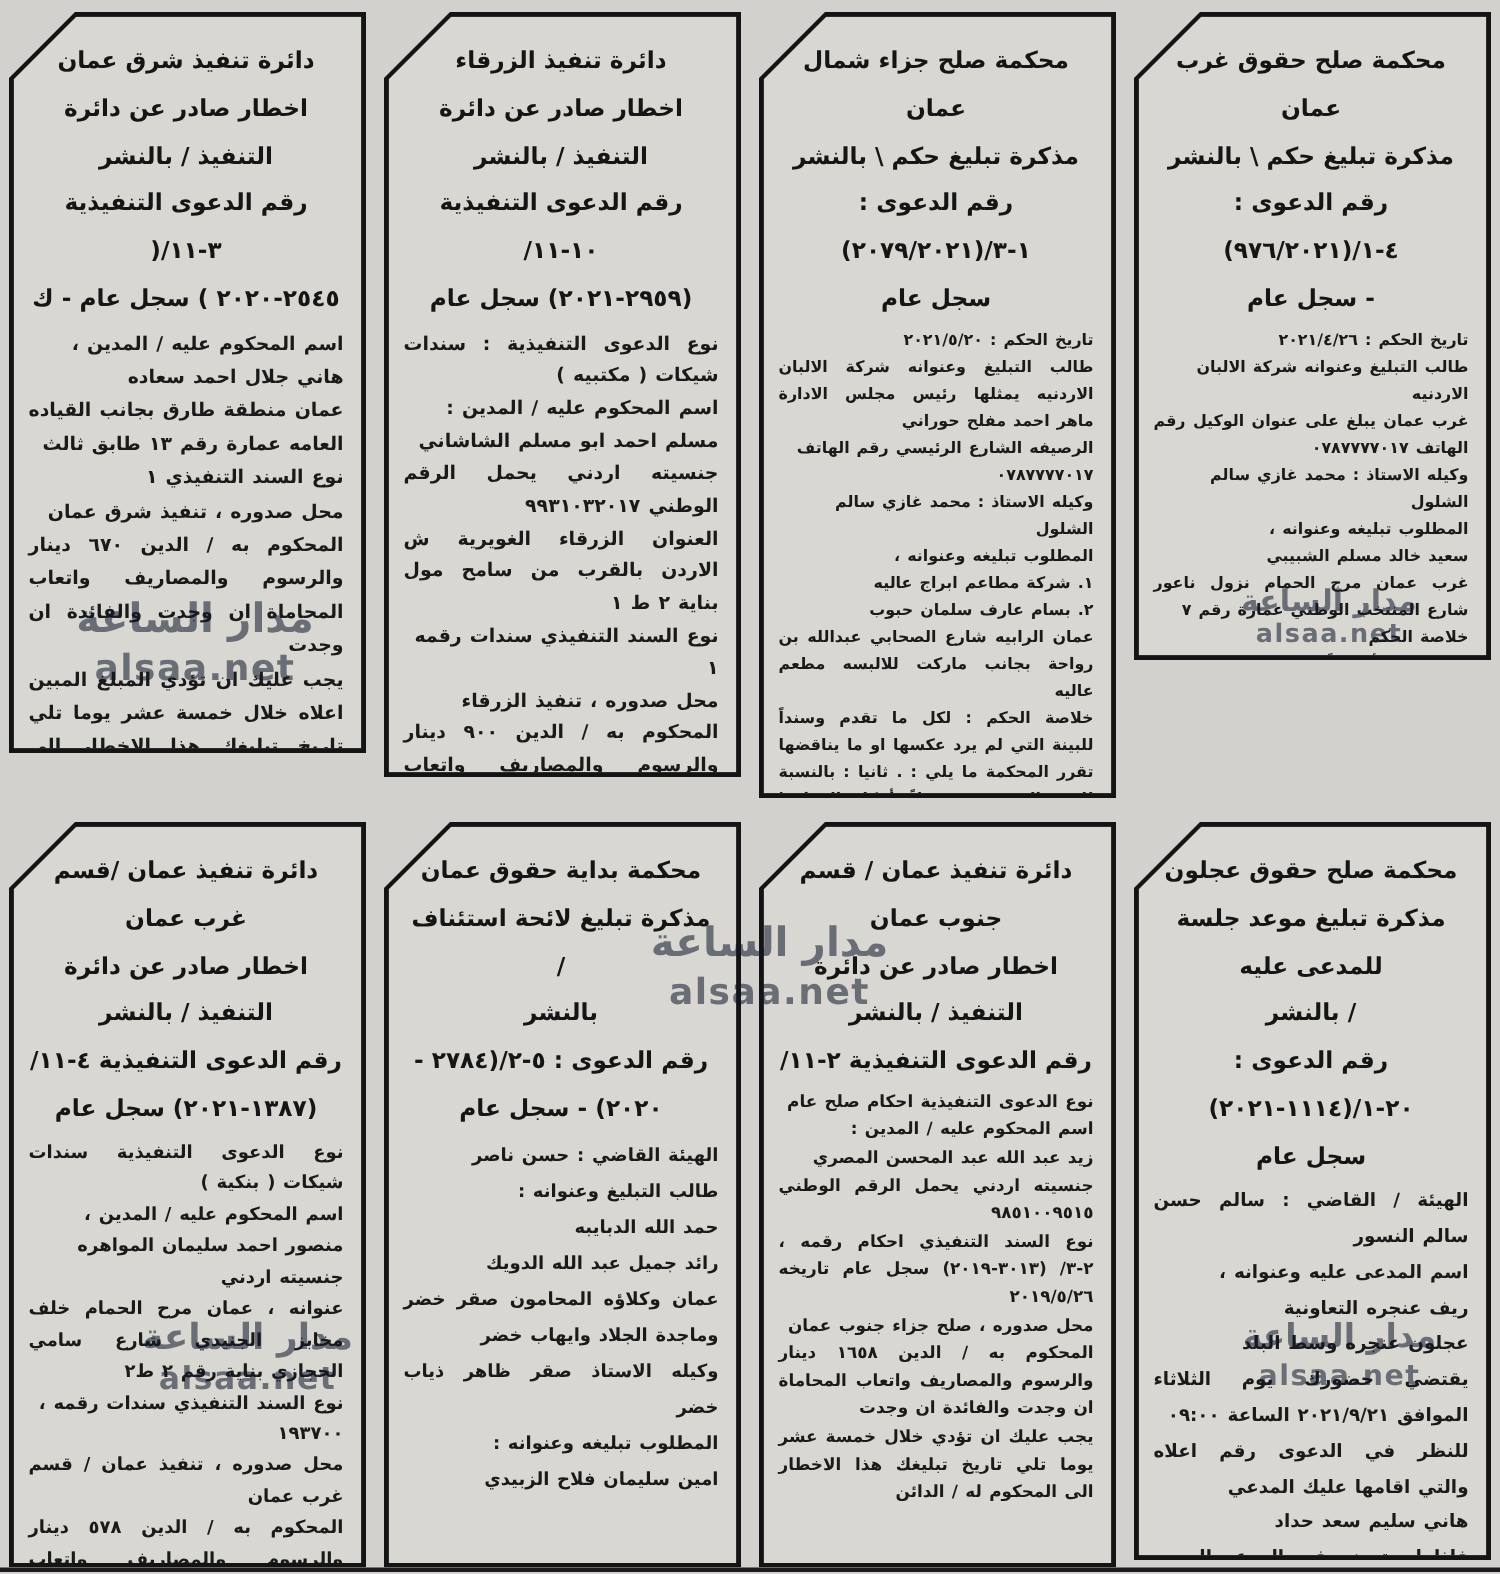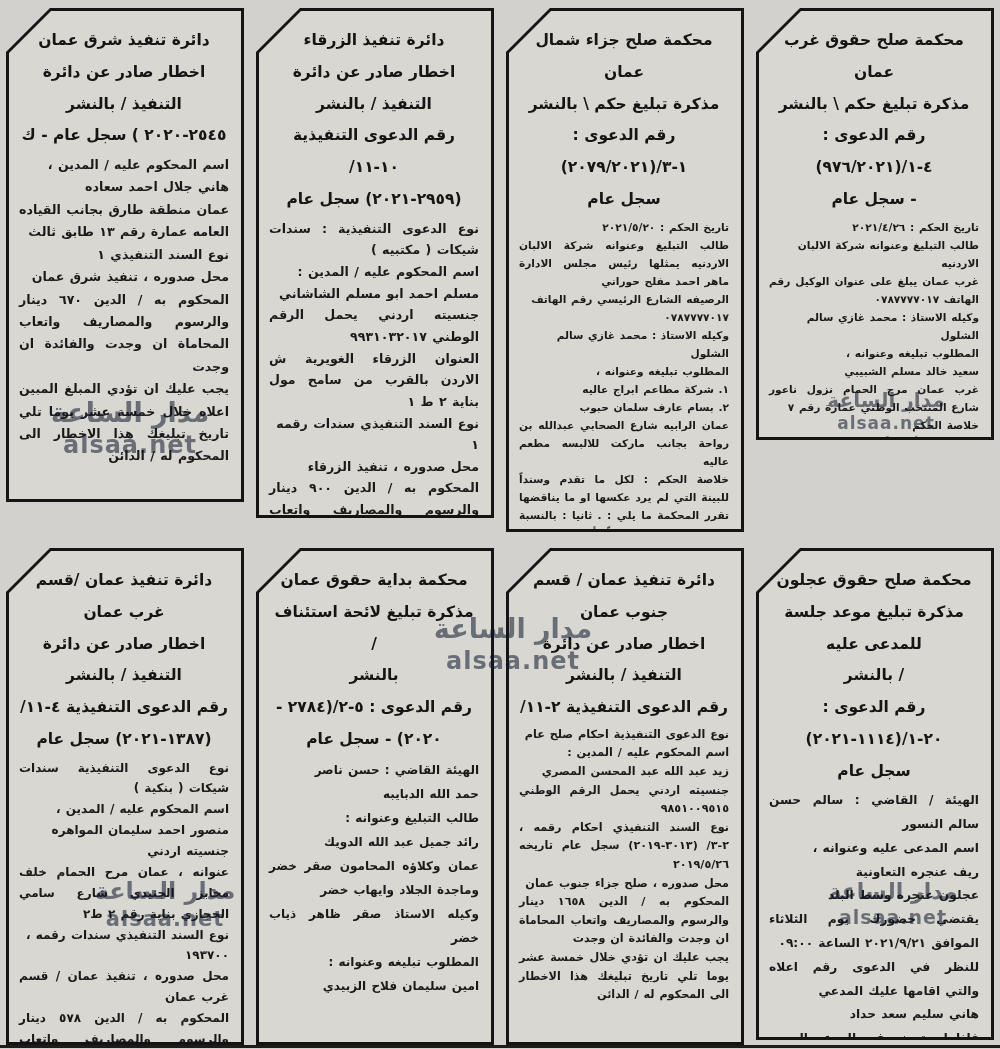--- a/index.html
+++ b/index.html
@@ -175,20 +175,21 @@
             <div class="j">المحكوم به / الدين ٩٠٠ دينار والرسوم والمصاريف واتعاب المحاماة ان وجدت والفائدة ان وجدت</div>
           </div>
       </div>
     </div>
 
     <div class="notice n4">
       <div class="inner b4" dir="rtl">
         <div class="title">
             <div>دائرة تنفيذ شرق عمان</div>
             <div>اخطار صادر عن دائرة التنفيذ / بالنشر</div>
+            <div>رقم الدعوى التنفيذية ٣-١١/(</div>
             <div>٢٥٤٥-٢٠٢٠ ) سجل عام - ك</div>
           </div>
         <div class="body">
             <div>اسم المحكوم عليه / المدين ،</div>
             <div>هاني جلال احمد سعاده</div>
             <div class="j">عمان منطقة طارق بجانب القياده العامه عمارة رقم ١٣ طابق ثالث</div>
             <div>نوع السند التنفيذي ١</div>
             <div>محل صدوره ، تنفيذ شرق عمان</div>
             <div class="j">المحكوم به / الدين ٦٧٠ دينار والرسوم والمصاريف واتعاب المحاماة ان وجدت والفائدة ان وجدت</div>
             <div class="j">يجب عليك ان تؤدي المبلغ المبين اعلاه خلال خمسة عشر يوما تلي تاريخ تبليغك هذا الاخطار الى المحكوم له / الدائن</div>
@@ -242,22 +243,22 @@
       <div class="inner b7" dir="rtl">
         <div class="title">
             <div>محكمة بداية حقوق عمان</div>
             <div>مذكرة تبليغ لائحة استئناف /</div>
             <div>بالنشر</div>
             <div>رقم الدعوى : ٥-٢/(٢٧٨٤ -</div>
             <div>٢٠٢٠) - سجل عام</div>
           </div>
         <div class="body">
             <div class="j">الهيئة    القاضي :  حسن ناصر</div>
+            <div>طالب التبليغ وعنوانه :</div>
             <div>حمد الله الدبايبه</div>
-            <div>طالب التبليغ وعنوانه :</div>
             <div>رائد جميل عبد الله الدويك</div>
             <div class="j">عمان وكلاؤه المحامون صقر خضر وماجدة الجلاد وايهاب خضر</div>
             <div class="j">وكيله الاستاذ صقر ظاهر ذياب خضر</div>
             <div>المطلوب تبليغه وعنوانه :</div>
             <div>امين سليمان فلاح الزبيدي</div>
           </div>
       </div>
     </div>
 
     <div class="notice n8">

